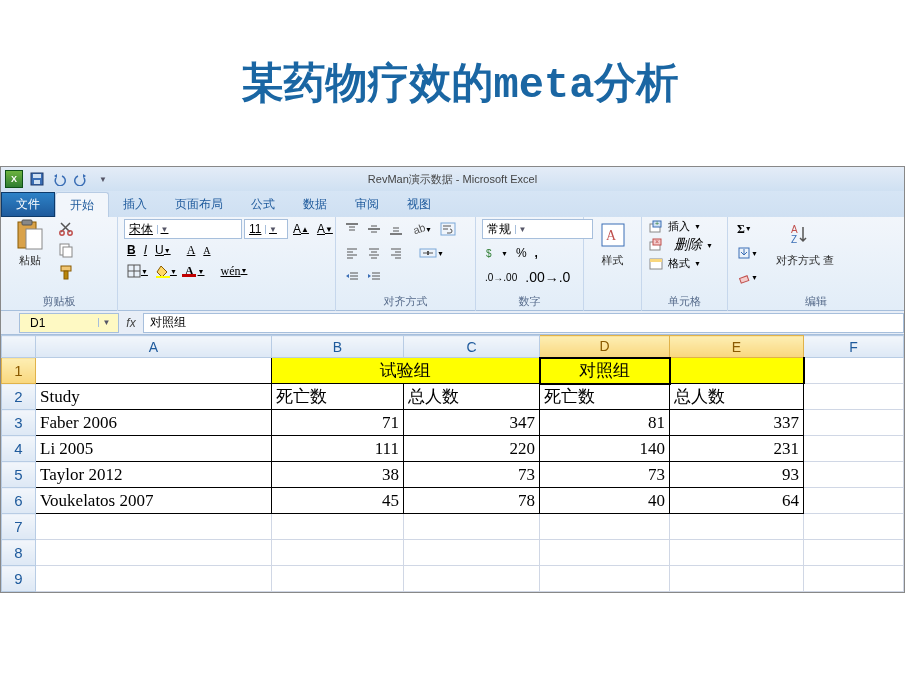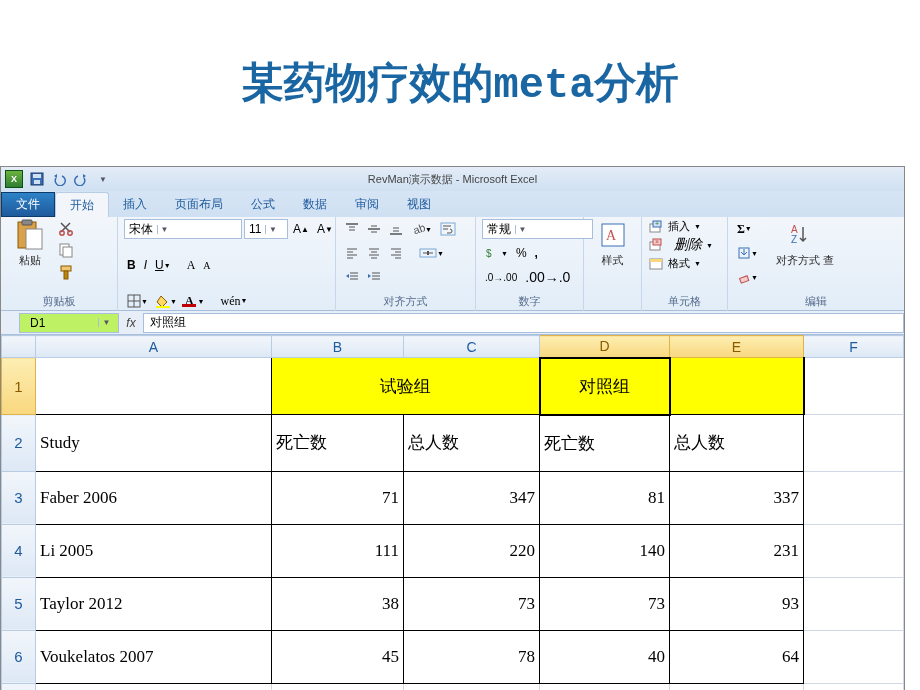--- a/index.html
+++ b/index.html
@@ -27,33 +27,33 @@
   .bigicon { width:32px;height:32px; display:flex;align-items:center;justify-content:center; }
   .smico { width:18px;height:18px; display:inline-flex;align-items:center;justify-content:center; cursor:pointer; font-size:12px; }
   .col { display:flex; flex-direction:column; gap:4px; }
   .row { display:flex; align-items:center; gap:2px; }
   .combo { border:1px solid #a7bfdc; background:#fff; height:20px; font-size:12px; display:flex;align-items:center; padding:0 4px; cursor:pointer; }
   .dd { border-left:1px solid #a7bfdc; width:14px; text-align:center; margin-left:4px; font-size:8px; color:#556; }
   .smallbtn { padding: 0 2px; height:20px; border:1px solid transparent; display:flex;align-items:center; font-size:12px; cursor:pointer; }
   svg { display:block; }
   
   .fbar { height:24px; background:#e8eef7; border-bottom:1px solid #a7bfdc; display:flex; align-items:center; font-size:12px; }
-  .namebox { width: 100px; height:20px; margin-left:18px; border:1px solid #a7bfdc; background:#bef264; display:flex; align-items:center; padding:0 4px 0 10px; }
+  .namebox { width: 100px; height:20px; margin-left:18px; border:1px solid #a7bfdc; background:#fef9c3; display:flex; align-items:center; padding:0 4px 0 10px; }
   .nbdd { width:16px; text-align:center; font-size:8px; color:#556; border-left:1px solid #a7bfdc; margin-left:auto; }
   .fxcell { width:24px; text-align:center; font-style:italic; color:#444; cursor:pointer; }
   .finput { flex:1; height:20px; border:1px solid #a7bfdc; background:#fff; padding:0 6px; display:flex;align-items:center; font-family:"SimSun",serif; }
   
   .grid { background:#fff; }
   .grid table { border-collapse:collapse; width:100%; }
   .rowhdr { background:linear-gradient(#f2f6fb,#dde8f5); border:1px solid #b8cce4; text-align:center; color:#1e5a9c; font-size:15px; height:20px; }
   .rowhdr.hi { background:linear-gradient(#fdeeb3,#f9d77e); color:#8a5a00; border-color:#e0b24a; }
   .colhdr { background:linear-gradient(#f2f6fb,#dde8f5); border:1px solid #b8cce4; color:#1e5a9c; text-align:center; font-size:14px; height:22px; }
   .colhdr.hi { background:linear-gradient(#fdeeb3,#f9d77e); color:#8a5a00; border-color:#e0b24a; }
   .corner { background:linear-gradient(#f2f6fb,#dde8f5); border:1px solid #b8cce4; }
-  .cell { border:1px solid #d0d7e5; height:26px; font-family:"SimSun","Times New Roman",serif; font-size:17px; padding:16px 4px; }
+  .cell { border:1px solid #d0d7e5; height:26px; font-family:"SimSun","Times New Roman",serif; font-size:17px; padding:0 4px; }
   .tblcell { border:1px solid #000; }
   .mergehdr { background:#ffff00; text-align:center; font-size:17px; }
   .num { text-align:right; }
   .sel-active { border:2px solid #000 !important; }
   .selrange { background:#d6e2f0; }
   .selborder-r { border-right:2px solid #000 !important; }
 </style>
 </head>
 <body>
 
@@ -137,21 +137,21 @@
                   <rect x="3" y="2" width="10" height="5" fill="#f0c674" stroke="#8a5a00"></rect>
                   <rect x="6" y="7" width="4" height="8" fill="#b8860b" stroke="#8a5a00"></rect>
                 </svg>
               </span>
           </div>
         </div>
         <div class="rgroup-label">剪贴板</div>
       </div>
 
       <div class="rgroup" style="width:218px;">
-        <div class="rgroup-body col" style="gap:16px;">
+        <div class="rgroup-body col" style="gap:1px;text-decoration:underline;">
           <div class="row">
             <div class="combo" style="width:118px">
                 <span>宋体</span>
                 <span class="dd">▼</span>
               </div>
             <div class="combo" style="width:44px">
                 <span>11</span>
                 <span class="dd">▼</span>
               </div>
             <span class="smallbtn">A<sup style="font-size:8px">▲</sup></span>

